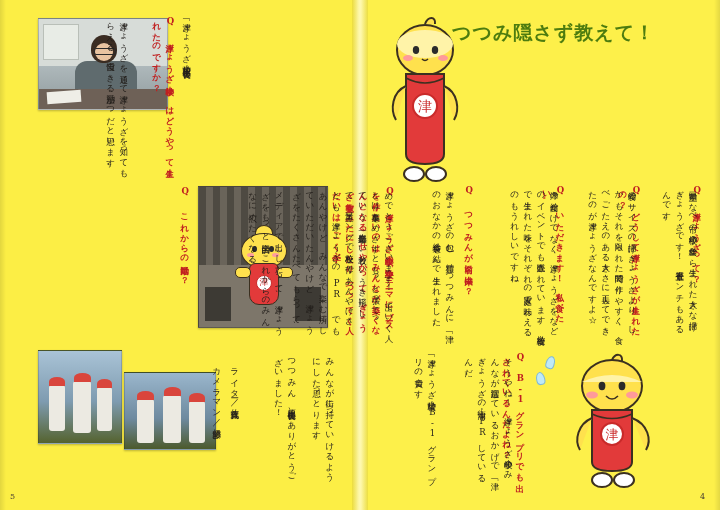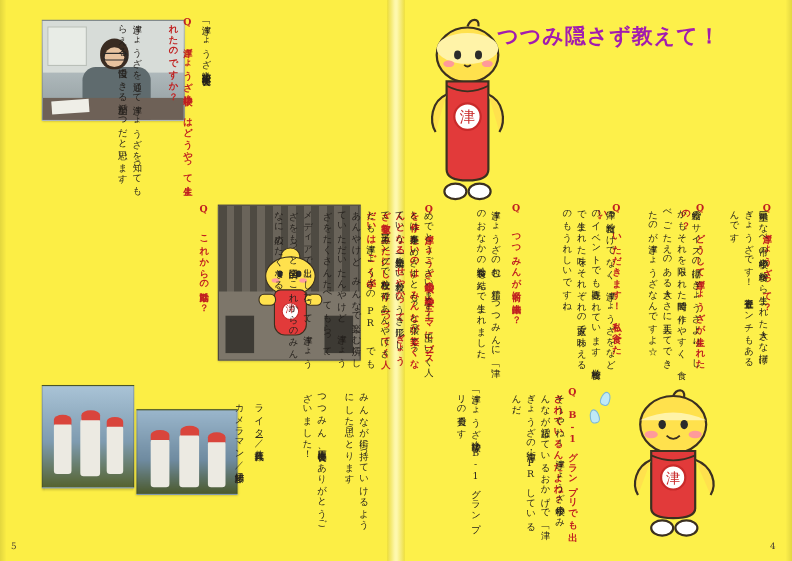--- a/index.html
+++ b/index.html
@@ -60,21 +60,21 @@
   .mini-mascot .mcheekL{left:6px;}.mini-mascot .mcheekR{left:31px;}
 
   
   #photo-event1{left:38px;top:350px;width:82px;height:92px;background:linear-gradient(180deg,#a9c3d6 0%,#7e9bb0 55%,#55632f 100%);}
   #photo-event2{left:124px;top:372px;width:90px;height:76px;background:linear-gradient(180deg,#9ab6cc 0%,#6e8a9f 60%,#4c5a2c 100%);}
   .pfigure{position:absolute;background:#eceae2;border-radius:3px;}
   .pcap{position:absolute;border-radius:50% 50% 0 0;}
 
   
   #headline{position:absolute;left:452px;top:20px;width:250px;text-align:left;}
-  #headline .line1{font-family:"DejaVu Serif",serif;font-weight:bold;font-size:19px;color:#a21caf;letter-spacing:1px;}
+  #headline .line1{font-family:"DejaVu Serif",serif;font-weight:bold;font-size:19px;color:#4d7c0f;letter-spacing:1px;}
   #headline .line2{font-family:"DejaVu Serif",serif;font-weight:bold;font-size:34px;color:#d42828;margin-top:4px;letter-spacing:2px;}
 
   
   #mascot-big{position:absolute;left:380px;top:14px;width:90px;height:175px;}
   #mascot-small{position:absolute;left:560px;top:352px;width:105px;height:140px;}
 
   
   .vtext{
     writing-mode:vertical-rl;
     text-orientation:upright;

